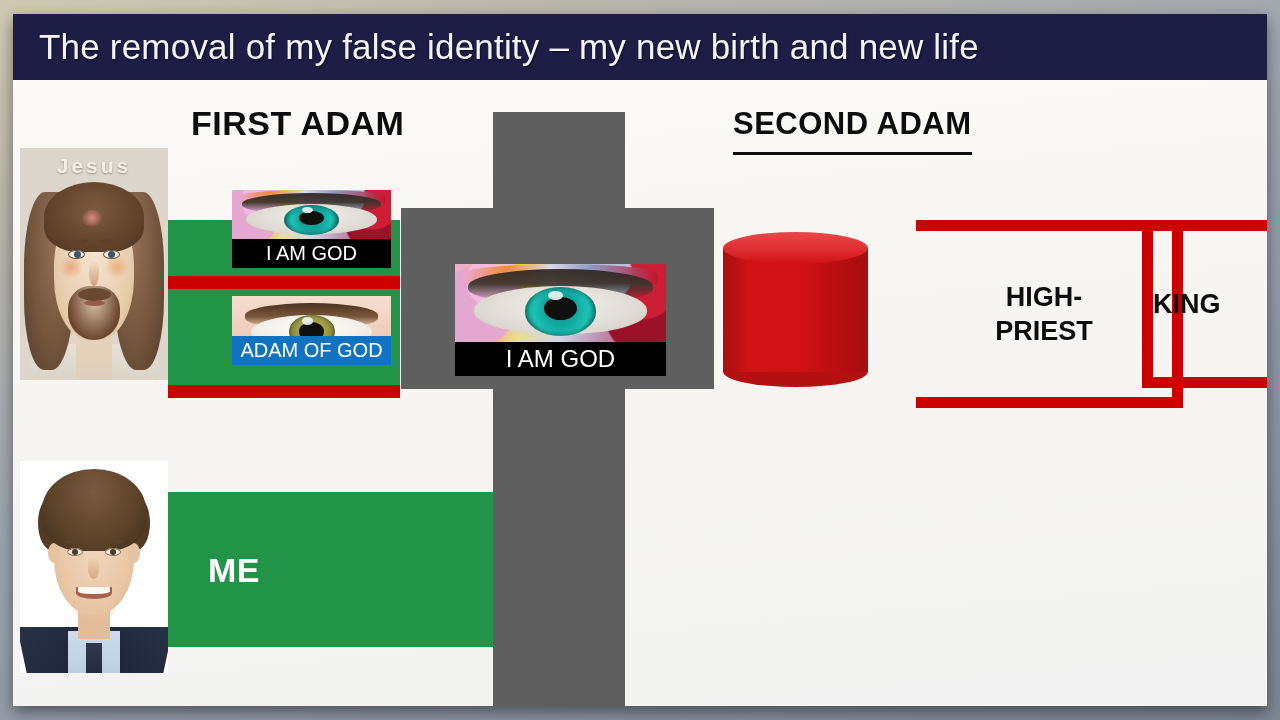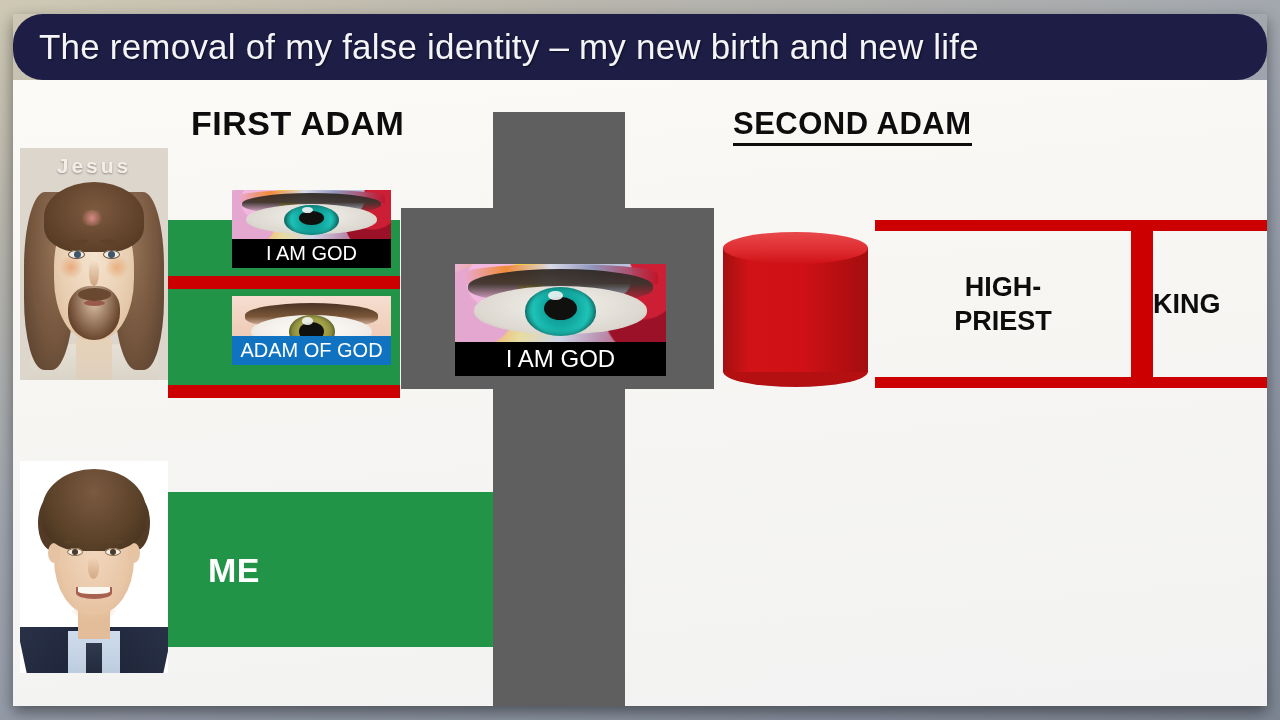--- a/index.html
+++ b/index.html
@@ -11,41 +11,40 @@
   }
 
   
   #slide{
     position:absolute; left:13px; top:14px; width:1254px; height:692px;
     box-shadow:0 6px 14px rgba(0,0,0,.45);
   }
   #titlebar{
     position:absolute; left:0; top:0; width:100%; height:66px;
     background:#1d1d46;
-    border-radius:30px;
   }
   #titletext{
     position:absolute; left:26px; top:50%; transform:translateY(-50%);
     color:#f4f4f8; font-size:35px; font-weight:400; white-space:nowrap;
     letter-spacing:.2px; text-shadow:1px 1px 2px rgba(0,0,0,.5);
     font-family:"Liberation Sans", sans-serif;
   }
   #canvas{
     position:absolute; left:0; top:66px; width:100%; height:626px;
     background:linear-gradient(175deg,#fbfaf7 0%,#f7f6f3 35%,#f2f2f2 100%);
     overflow:hidden;
   }
 
   
   .hd{ position:absolute; color:#0d0d0d; font-weight:bold; white-space:nowrap;
        font-family:"Liberation Sans", sans-serif; }
   #hd-first{ left:178px; top:24px; font-size:34px; letter-spacing:.5px; }
   #hd-life { left:215px; top:70px; font-size:22px; letter-spacing:.3px; }
   #hd-second{ left:720px; top:26px; font-size:31px; letter-spacing:.5px;
-              border-bottom:3px solid #0d0d0d; padding-bottom:1px; }
+              border-bottom:3px solid #0d0d0d; padding-bottom:10px; }
   #hd-res  { left:705px; top:80px; font-size:21px; letter-spacing:.3px; }
 
   
   #cross-stem{ position:absolute; left:480px; top:32px; width:132px; height:594px; background:#5f5f5f; }
   #cross-arm { position:absolute; left:388px; top:128px; width:313px; height:181px; background:#5f5f5f; }
 
   
   #jesus{
     position:absolute; left:7px; top:68px; width:148px; height:232px;
     background:#ddd6cd; overflow:hidden;
@@ -225,21 +224,21 @@
              background:linear-gradient(90deg,#a50f10 0%,#d11317 18%,#cf1116 55%,#a40d0e 100%);}
   #cyl-top{ position:absolute; left:0; top:0; width:145px; height:32px; border-radius:50%;
              background:linear-gradient(180deg,#e8484b 0%,#de2b2f 60%,#cf1116 100%);}
   #cyl-bot{ position:absolute; left:0; top:124px; width:145px; height:31px; border-radius:50%;
              background:#b40f11;}
   #cyl-label{ position:absolute; left:0; top:44px; width:145px; text-align:center;
              color:#fff; font-weight:bold; font-size:21px; line-height:26px; z-index:4;
              text-shadow:0 1px 1px rgba(0,0,0,.25);}
 
   
-  #box-priest{ position:absolute; left:862px; top:140px; width:267px; height:168px;
+  #box-priest{ position:absolute; left:903px; top:140px; width:267px; height:188px;
                border-top:11px solid #cc0000; border-bottom:11px solid #cc0000;
                border-right:11px solid #cc0000; background:transparent;}
   #box-king  { position:absolute; left:1129px; top:140px; width:130px; height:168px;
                border-top:11px solid #cc0000; border-bottom:11px solid #cc0000;
                border-left:11px solid #cc0000; background:transparent;}
   .boxlabel{ position:absolute; left:0; width:100%; top:50%; transform:translateY(-50%);
              text-align:center; color:#0d0d0d; font-weight:bold; font-size:27px; line-height:34px;}
   #king-label{ text-align:left; }
 </style>
 </head>

